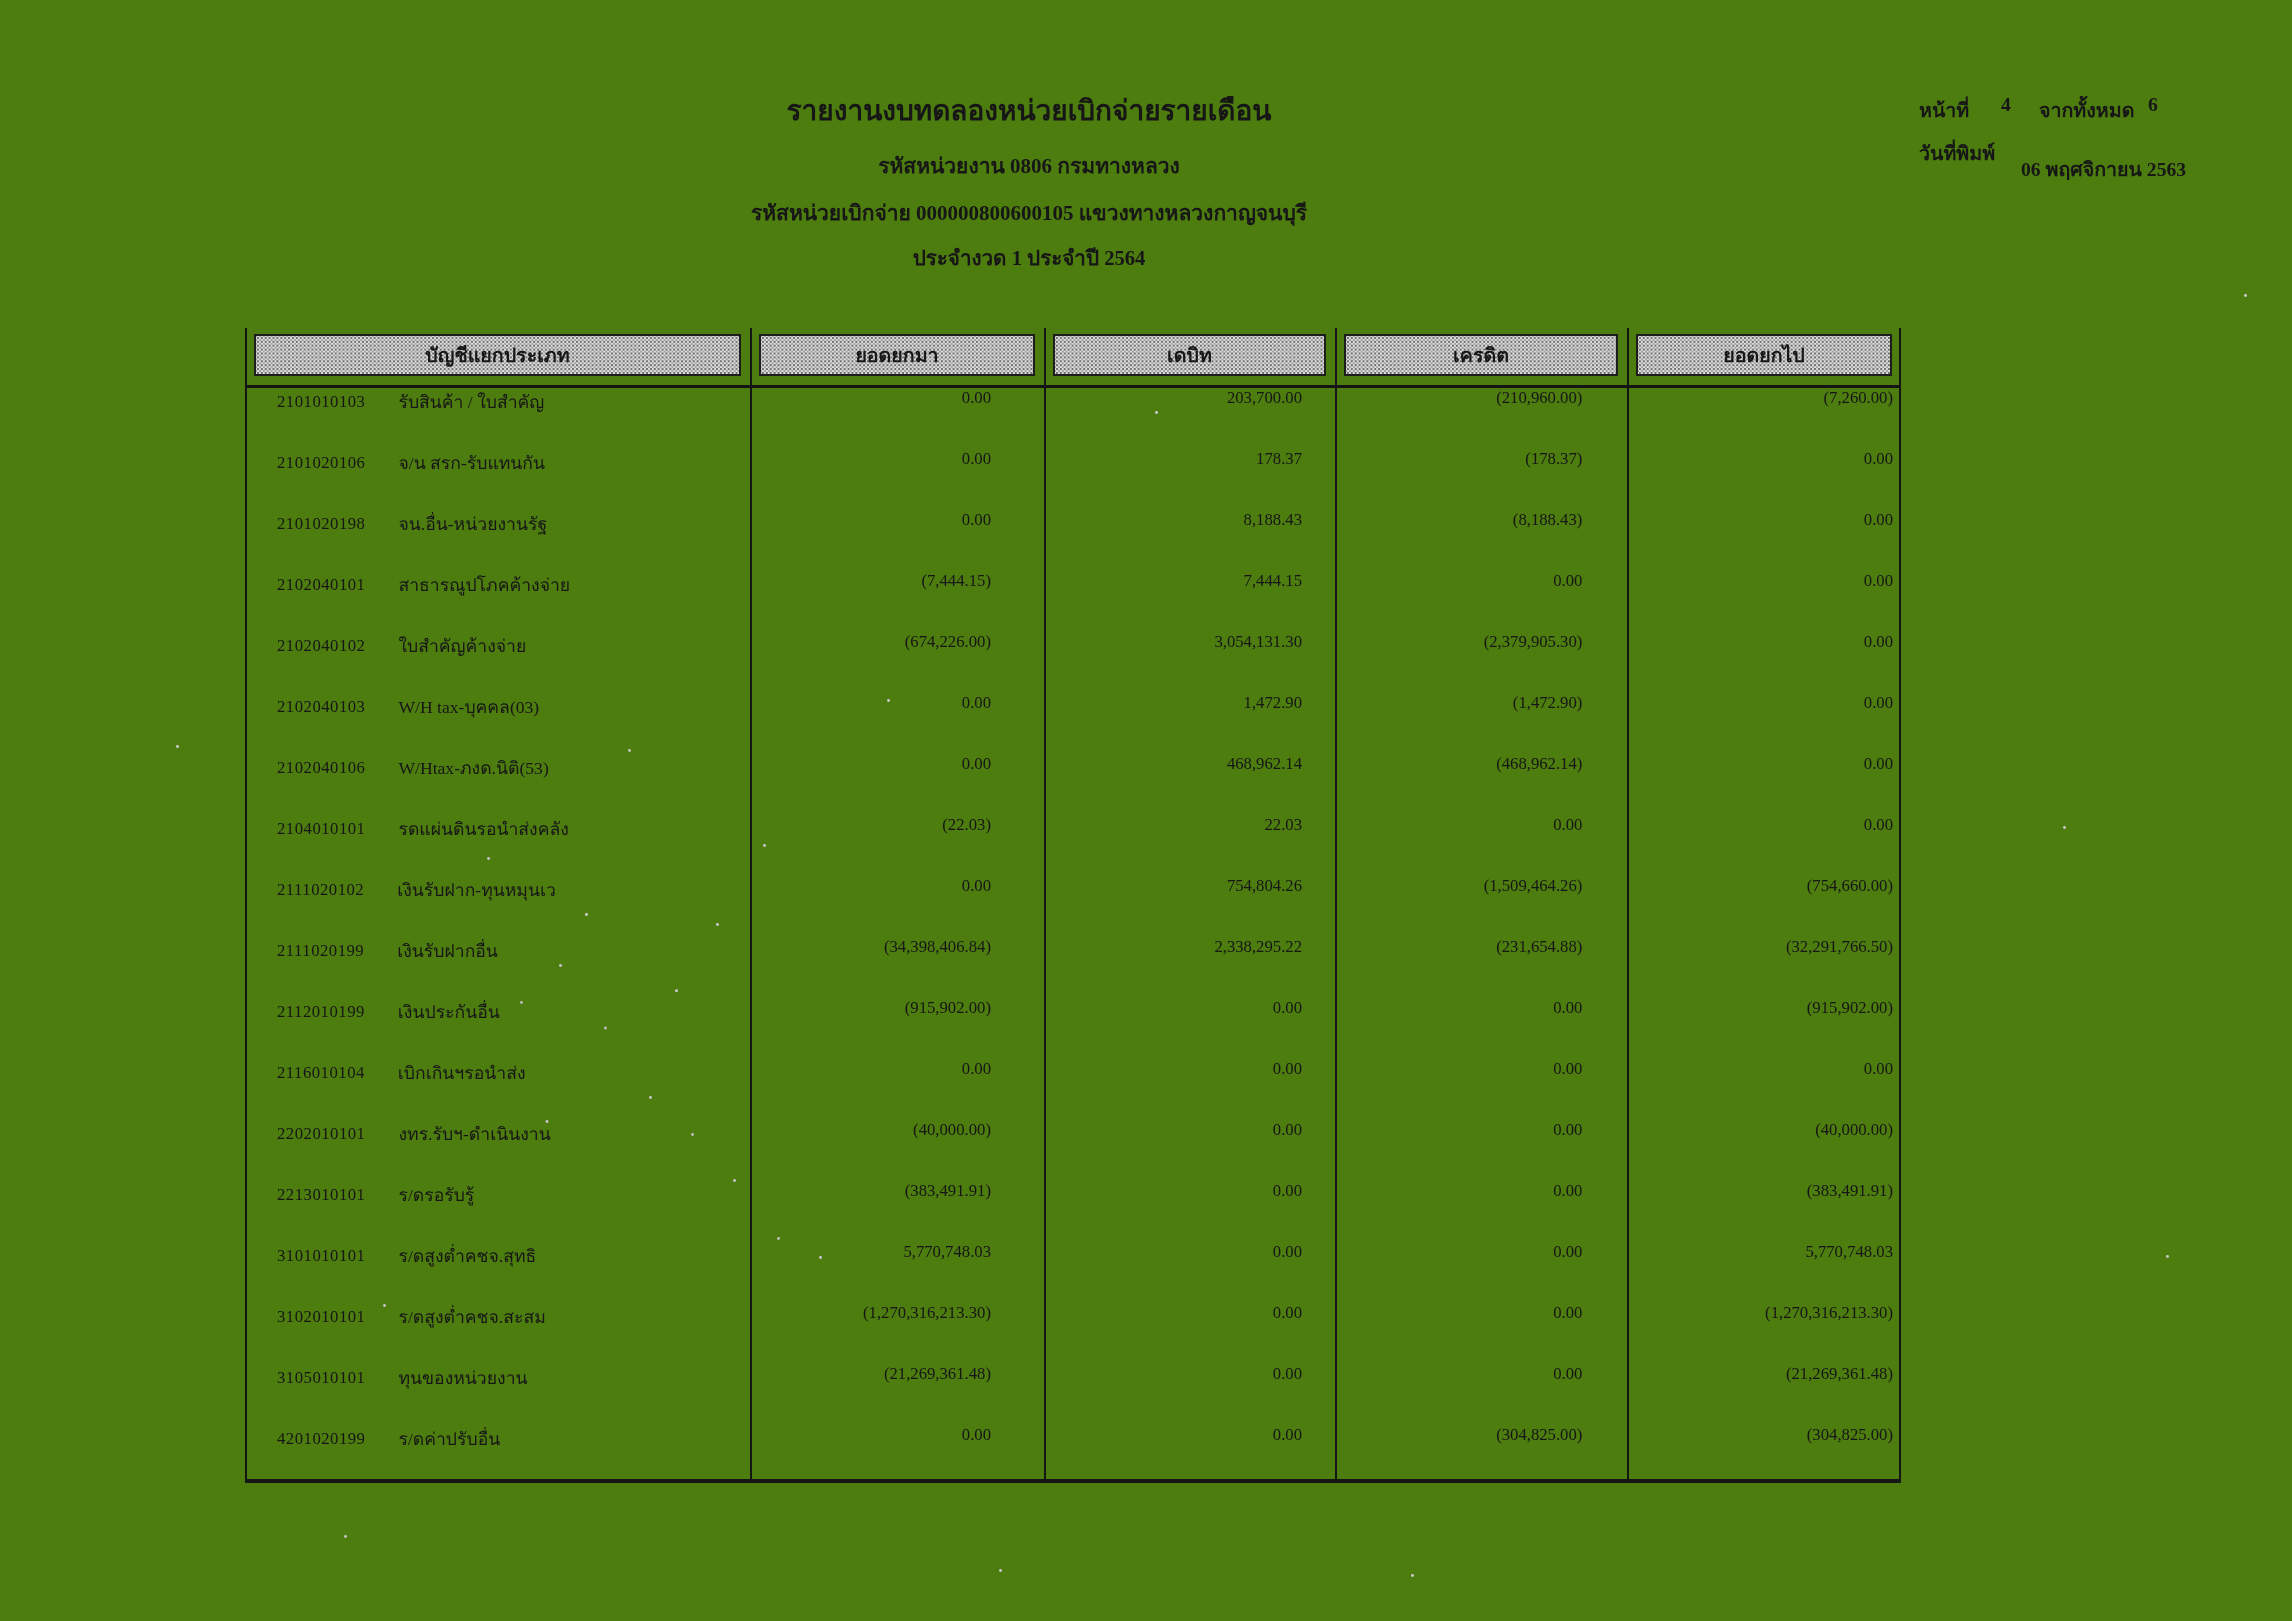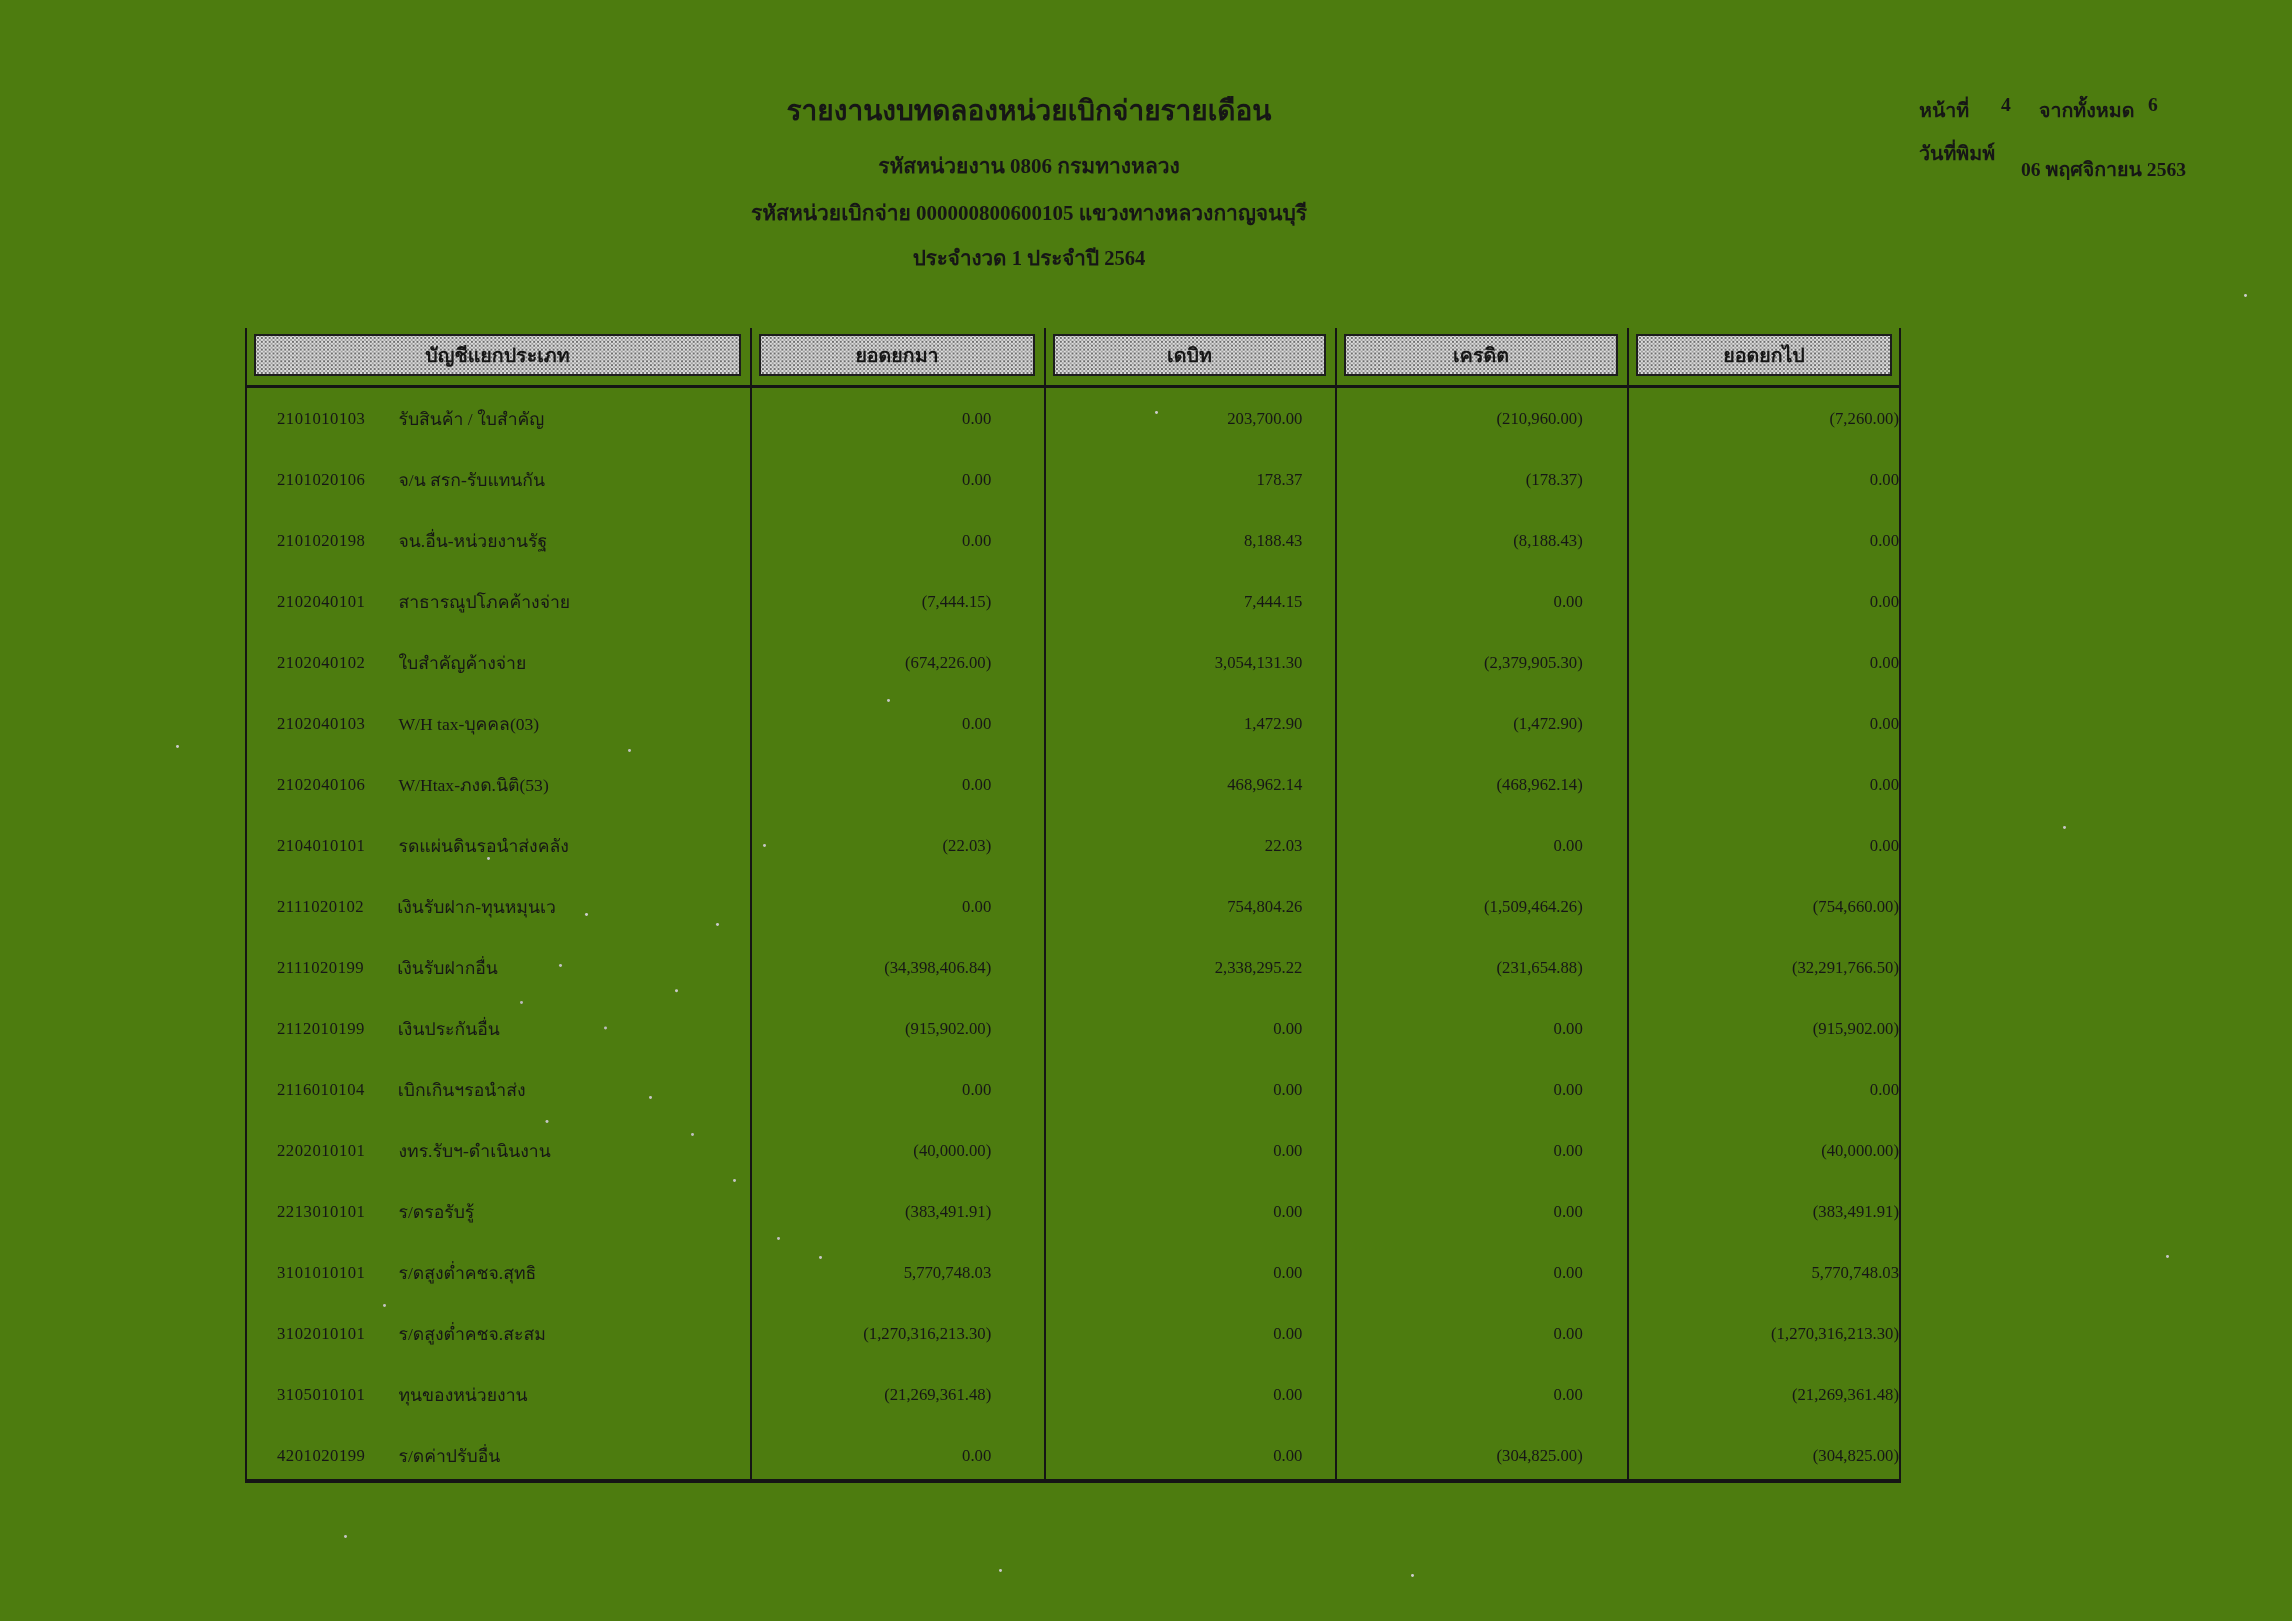--- a/index.html
+++ b/index.html
@@ -42,30 +42,30 @@
       radial-gradient(#a0a0a0 0.9px, transparent 1.1px);
     background-size:3.9px 3.9px, 3.9px 3.9px;
     background-position:0 0, 2px 2px;
     display:flex; align-items:center; justify-content:center;
     font-weight:bold; font-size:19.6px; white-space:nowrap;
   }
   .c1 { width:505px; } .c2 { width:294px; } .c3 { width:291px; }
   .c4 { width:292px; } .c5 { width:274px; }
 
   .tbody { position:relative; }
-  .trow  { display:flex; height:61px; align-items:center;gap:34px; }
+  .trow  { display:flex; height:61px; align-items:flex-start;gap:34px; }
   .cell  { box-sizing:border-box; white-space:nowrap; }
   .trow .c1 { display:flex; align-items:center; padding-left:32px; font-size:16.7px; }
   .acct-code { letter-spacing:0.5px; }
   .acct-name { margin-left:33px; font-size:17.6px; }
   .num { text-align:right; font-size:16.7px; }
   .trow .c2 { padding-right:21.6px; }
   .trow .c3 { padding-right:11px; }
   .trow .c4 { padding-right:34px; }
-  .trow .c5 { padding-right:2px; }
+  .trow .c5 { padding-right:8px; }
 
   .vline { position:absolute; top:0; height:1151px; width:2px; background:#151515; }
   .vl-0 { left:0; }      .vl-1 { left:505px; }  .vl-2 { left:799px; }
   .vl-3 { left:1090px; } .vl-4 { left:1382px; } .vl-5 { left:1654px; }
   .bline { position:absolute; left:0; top:1151px; width:1656px; height:3.9px; background:#151515; }
 
   
   .noise {
     position:absolute; left:520px; top:1001px; width:2.9px; height:2.9px;
     background:#b9b9b9; border-radius:50%;

